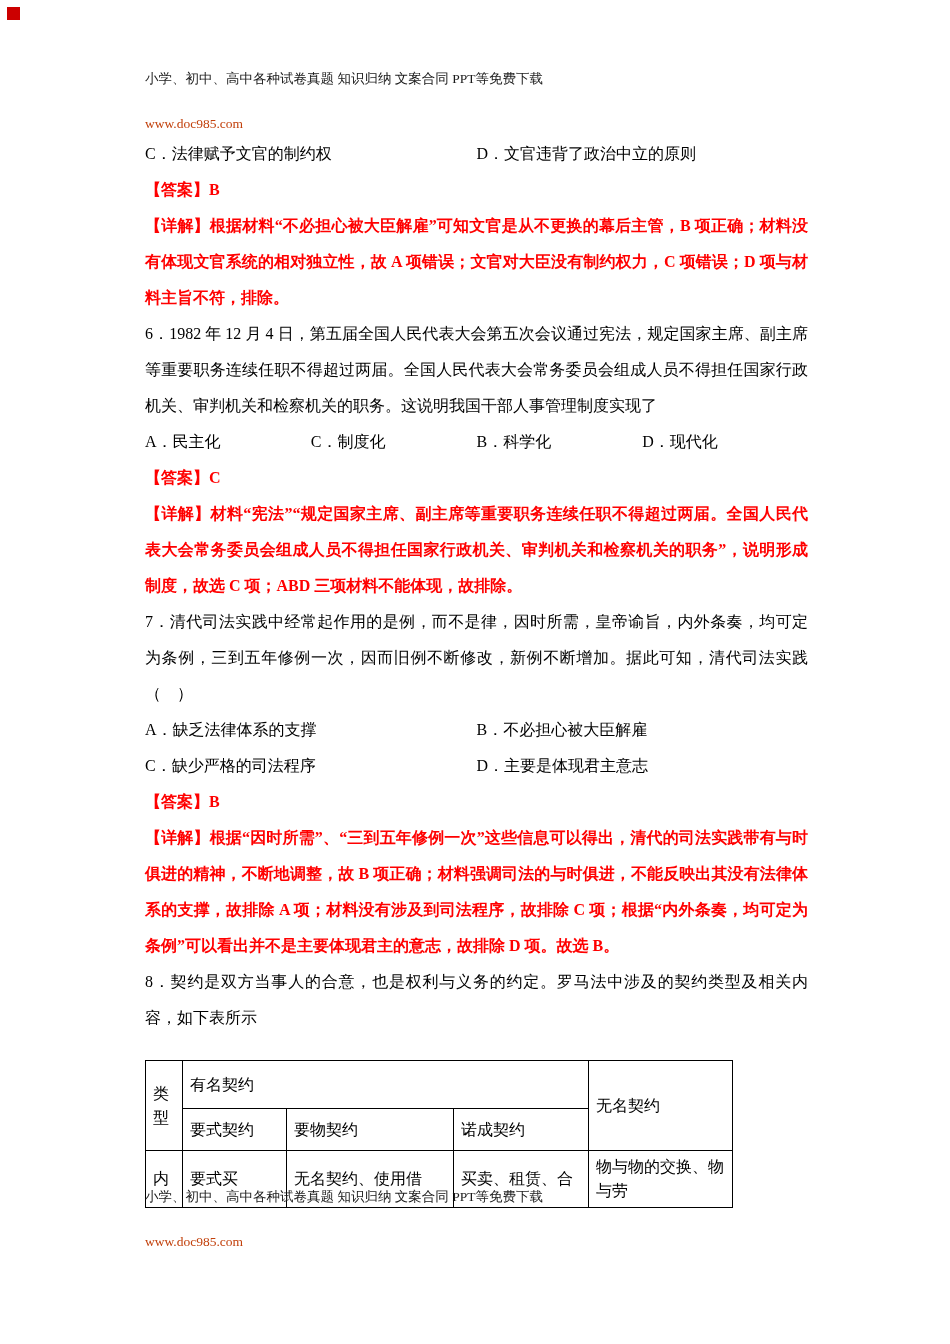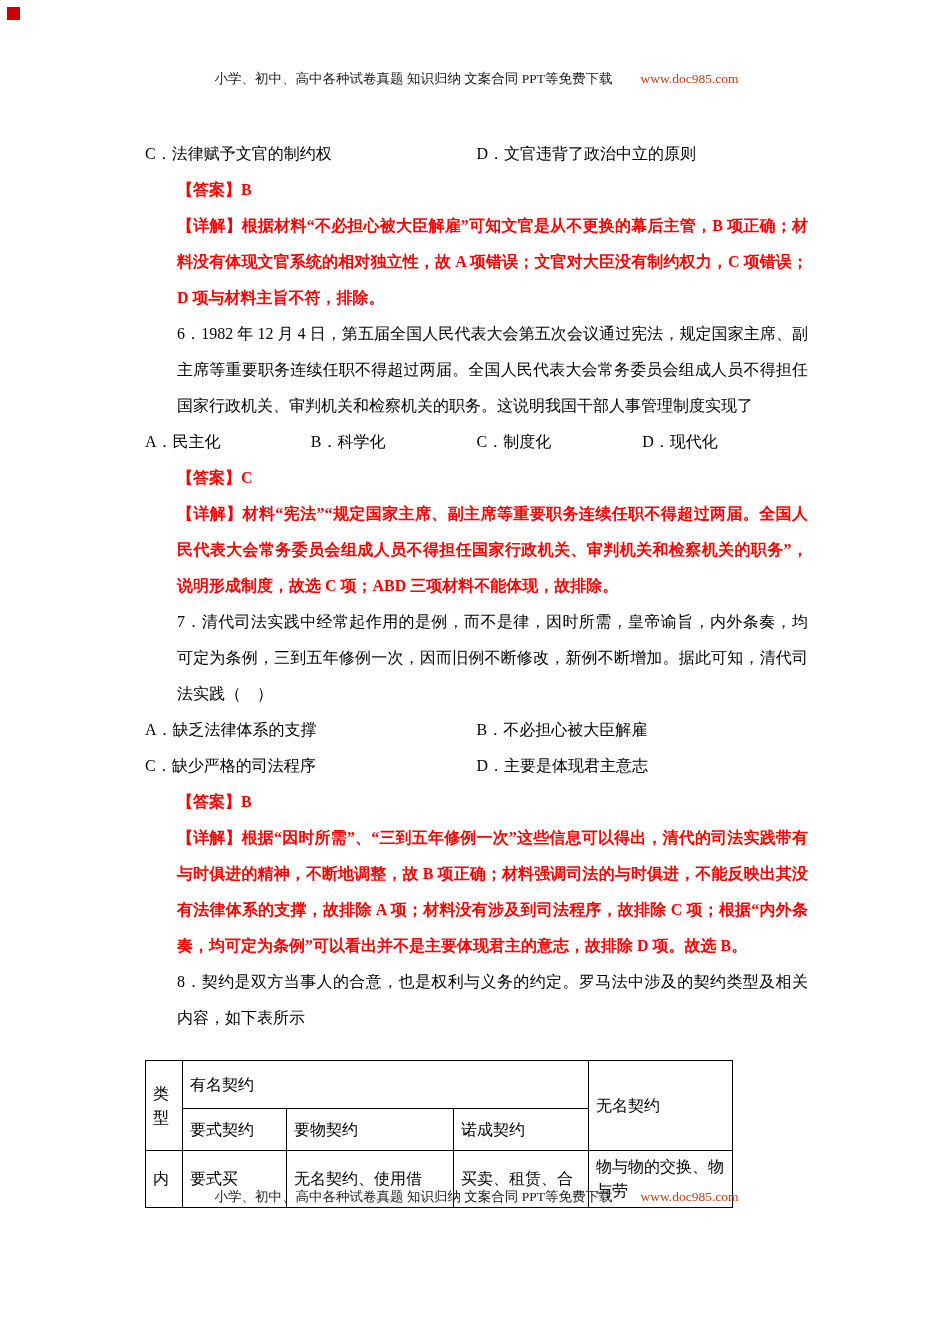--- a/index.html
+++ b/index.html
@@ -5,30 +5,30 @@
   * { margin:0; padding:0; box-sizing:border-box; }
   html,body { background:#ffffff; }
   body {
     width:950px; height:1344px; position:relative; overflow:hidden;
     font-family:"Liberation Serif","DejaVu Serif",serif; color:#000;
   }
   .corner-mark { position:absolute; left:7px; top:7px; width:13px; height:13px; background:#cc0000; }
   .pg-header, .pg-footer {
     position:absolute; left:145px; width:663px;
     display:flex; justify-content:center; align-items:baseline; gap:28px;
-    font-size:13.5px; color:#1a1a1a; white-space:nowrap;
+    font-size:13.5px; color:#1a1a1a; white-space:nowrap;flex-direction:column;
   }
   .pg-header { top:70px; }
   .pg-footer { top:1188px; }
   .site-link { color:#c2410c; text-decoration:none; cursor:pointer; }
   .content {
     position:absolute; left:145px; top:136px; width:663px;
     font-size:16px; line-height:36px;
   }
-  .content p { text-align:justify; text-justify:inter-character;margin-left:32px; }
+  .content p { text-align:justify; text-justify:inter-character; }
   .ans, .expl { color:#ff0000; font-weight:bold; }
   .opt-row { display:flex; }
   .opt-row.two .opt { width:50%; }
   .opt-row.four .opt { width:25%; }
   .ctable {
     border-collapse:collapse; table-layout:fixed; width:588px; margin-top:24px;
     font-size:16px; line-height:24px;
   }
   .ctable td { border:1px solid #000; padding:4px 7px; vertical-align:middle; text-align:left; }
   .ctable tr.r1 td { height:48px; }
@@ -53,22 +53,22 @@
     <div class="opt-row two">
       <span class="opt">C．法律赋予文官的制约权</span>
       <span class="opt">D．文官违背了政治中立的原则</span>
     </div>
     <p class="ans">【答案】B</p>
     <p class="expl">【详解】根据材料“不必担心被大臣解雇”可知文官是从不更换的幕后主管，B 项正确；材料没有体现文官系统的相对独立性，故 A 项错误；文官对大臣没有制约权力，C 项错误；D 项与材料主旨不符，排除。</p>
 
     <p class="stem">6．1982 年 12 月 4 日，第五届全国人民代表大会第五次会议通过宪法，规定国家主席、副主席等重要职务连续任职不得超过两届。全国人民代表大会常务委员会组成人员不得担任国家行政机关、审判机关和检察机关的职务。这说明我国干部人事管理制度实现了</p>
     <div class="opt-row four">
       <span class="opt">A．民主化</span>
+      <span class="opt">C．制度化</span>
       <span class="opt">B．科学化</span>
-      <span class="opt">C．制度化</span>
       <span class="opt">D．现代化</span>
     </div>
     <p class="ans">【答案】C</p>
     <p class="expl">【详解】材料“宪法”“规定国家主席、副主席等重要职务连续任职不得超过两届。全国人民代表大会常务委员会组成人员不得担任国家行政机关、审判机关和检察机关的职务”，说明形成制度，故选 C 项；ABD 三项材料不能体现，故排除。</p>
 
     <p class="stem">7．清代司法实践中经常起作用的是例，而不是律，因时所需，皇帝谕旨，内外条奏，均可定为条例，三到五年修例一次，因而旧例不断修改，新例不断增加。据此可知，清代司法实践（　）</p>
     <div class="opt-row two">
       <span class="opt">A．缺乏法律体系的支撑</span>
       <span class="opt">B．不必担心被大臣解雇</span>
     </div>

